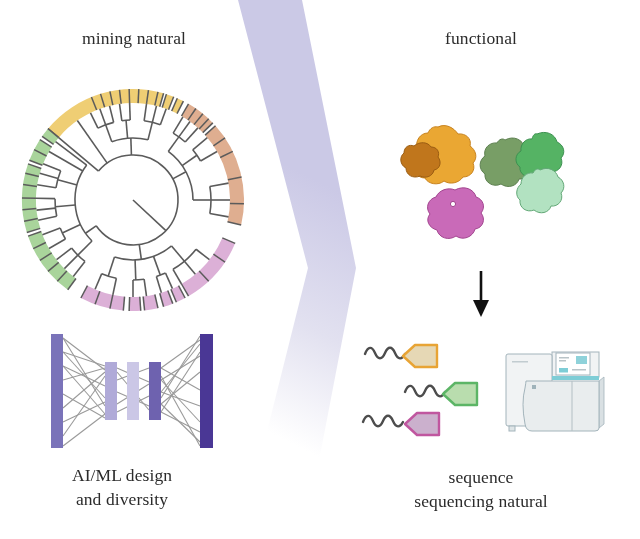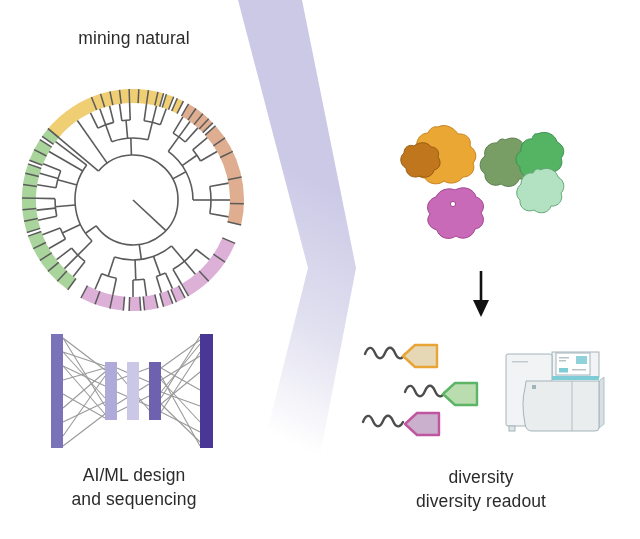--- a/index.html
+++ b/index.html
@@ -1,24 +1,24 @@
 <!DOCTYPE html>
 <html><head>
 <meta charset="utf-8">
 <style>
   html,body{margin:0;padding:0;background:#ffffff;}
   .figure{position:relative;width:640px;height:539px;background:#ffffff;overflow:hidden;
-          font-family:Liberation Sans, sans-serif;}
+          font-family:Liberation Serif, serif;}
   .figure svg.canvas{position:absolute;left:0;top:0;}
   .caption{position:absolute;width:240px;text-align:center;color:#2b2b2b;
            font-size:17.5px;line-height:24px;font-weight:500;letter-spacing:.1px;}
   .caption span{display:block;}
   .cap-mining{left:14px;top:26px;}
   .cap-functional{left:361px;top:26px;}
-  .cap-aiml{left:14px;top:463px;}
+  .cap-aiml{left:2px;top:463px;}
   .cap-sequencing{left:361px;top:465px;}
 </style>
 </head>
 <body>
 
 <div class="figure">
 
   <svg class="canvas" width="640" height="539" viewBox="0 0 640 539">
     <defs>
       <linearGradient id="arrowGrad" gradientUnits="userSpaceOnUse" x1="356" y1="200" x2="245" y2="420">
@@ -271,23 +271,24 @@
       <line x1="572" y1="381" x2="572" y2="431" stroke="#b3bfc4"></line>
       <rect x="532" y="385" width="4" height="4" fill="#9fb3ba" stroke="none"></rect>
       <rect x="509" y="426" width="6" height="5" fill="#dfe5e7"></rect>
     </g>
   </svg>
 
   <div class="caption cap-mining">
     <span>mining natural</span>
   </div>
   <div class="caption cap-functional">
+    <span>functional</span>
   </div>
   <div class="caption cap-aiml">
     <span>AI/ML design</span>
-    <span>and sequencing</span>
+    <span>and diversity</span>
   </div>
   <div class="caption cap-sequencing">
-    <span>diversity</span>
-    <span>diversity readout</span>
+    <span>sequence</span>
+    <span>sequencing natural</span>
   </div>
 
 </div>
 
 </body></html>

